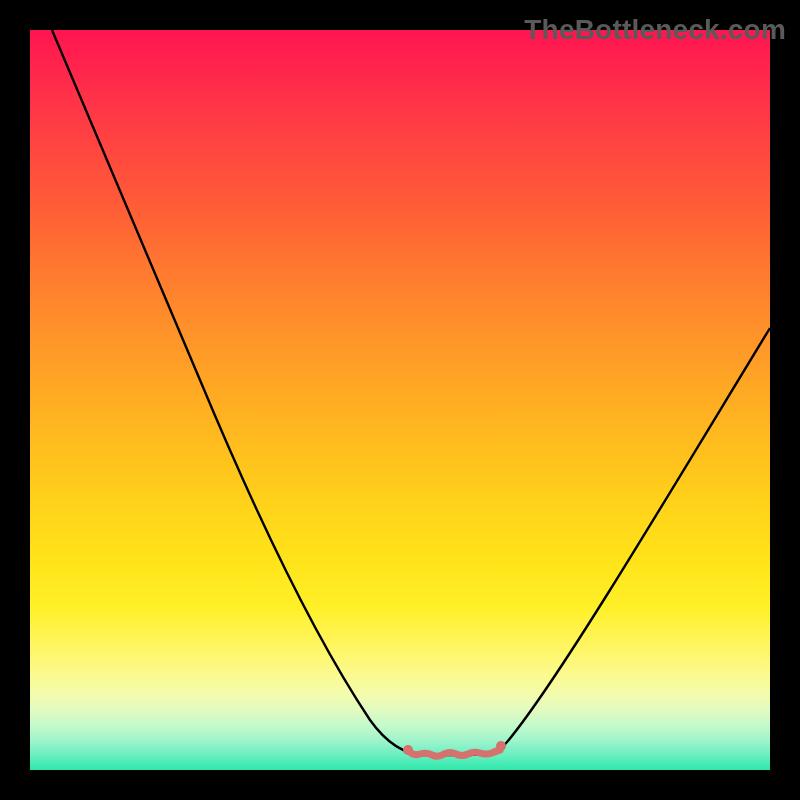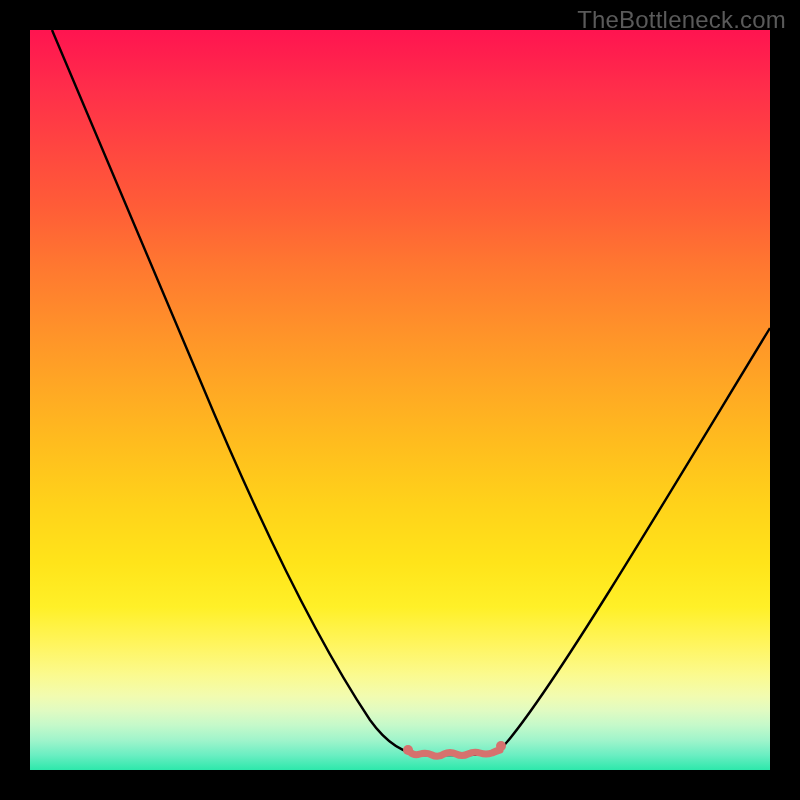--- a/index.html
+++ b/index.html
@@ -5,25 +5,25 @@
   * { margin: 0; padding: 0; box-sizing: border-box; }
   html, body { width: 800px; height: 800px; overflow: hidden; background: #000; }
   .container {
     width: 800px;
     height: 800px;
     position: relative;
     background: #000;
   }
   .watermark {
     position: absolute;
-    top: 6px;
+    top: 14px;
     right: 14px;
     font-family: Arial, Helvetica, sans-serif;
-    font-size: 24px;
-    font-weight: 400;
+    font-size: 28px;
+    font-weight: 700;
     color: #5a5a5a;
     letter-spacing: 0.2px;
     z-index: 10;
   }
   .plot {
     position: absolute;
     left: 30px;
     top: 30px;
     width: 740px;
     height: 740px;

